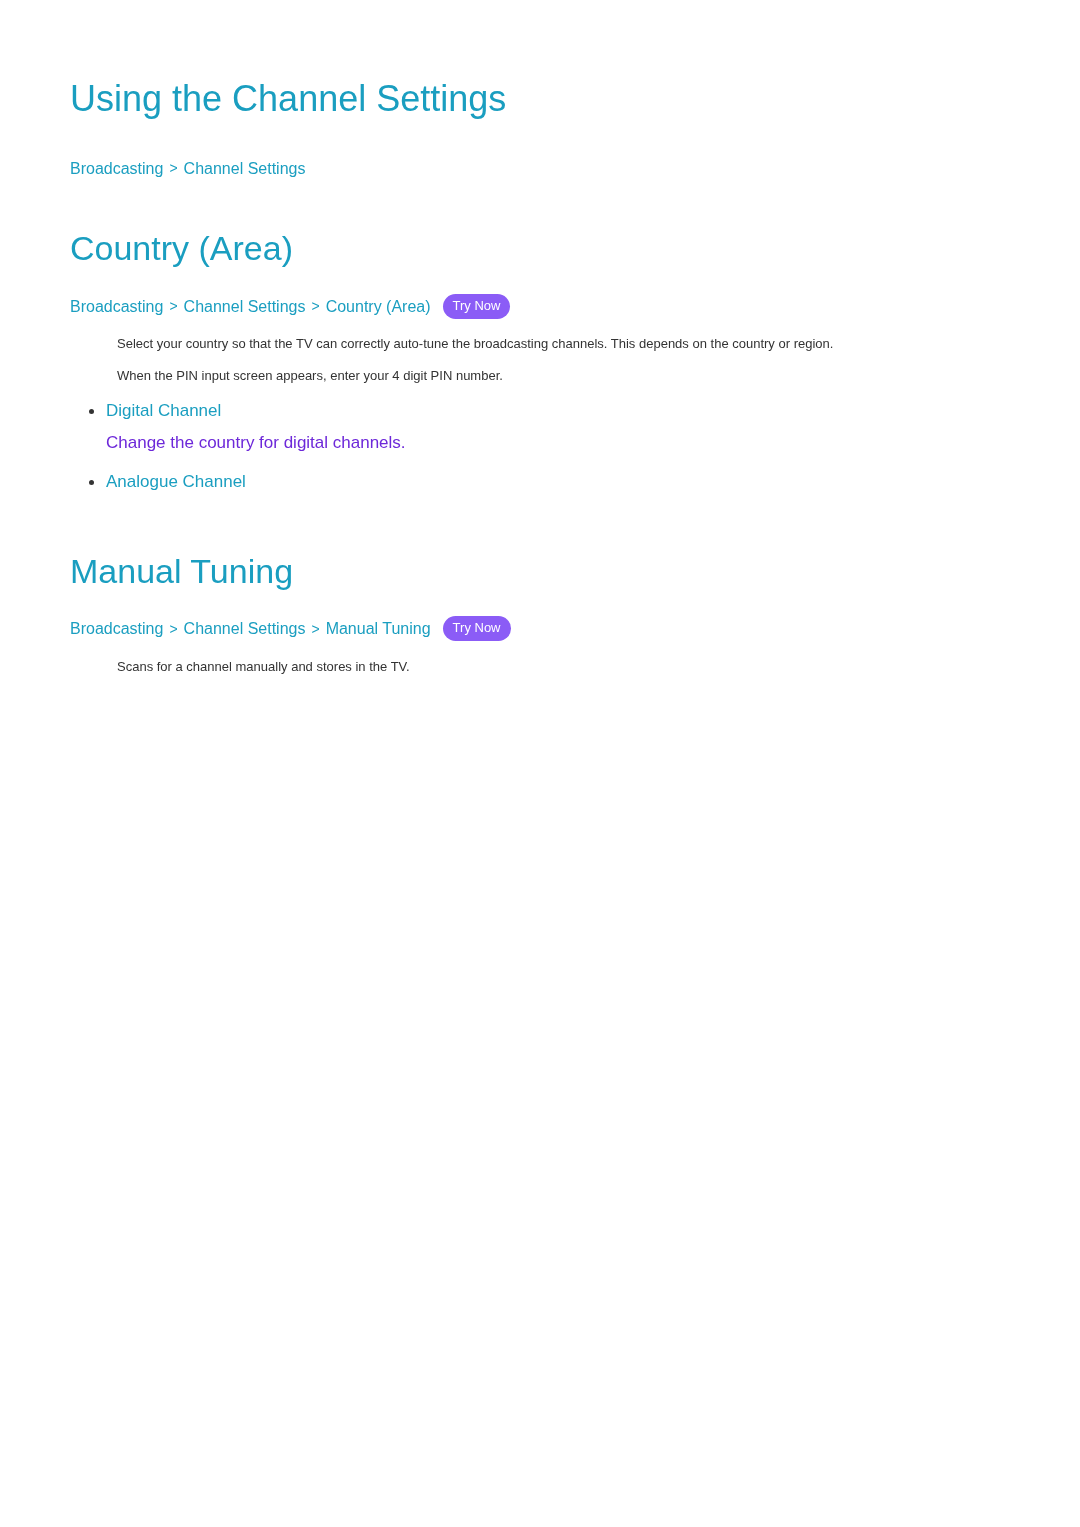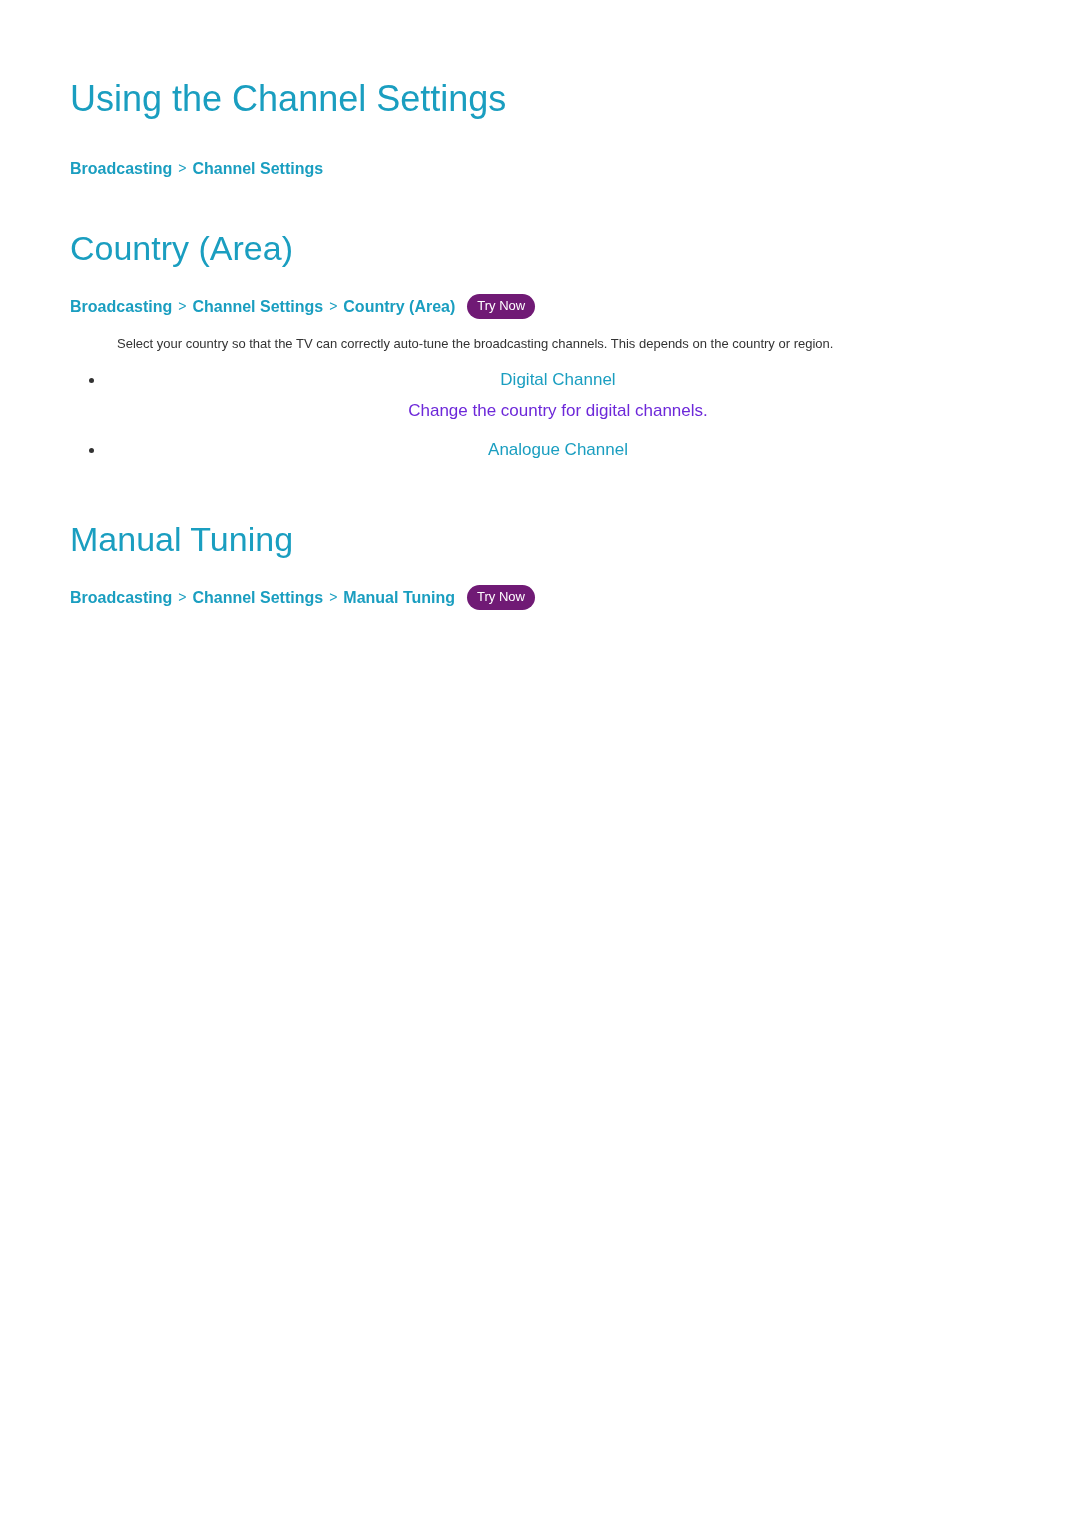--- a/index.html
+++ b/index.html
@@ -31,21 +31,20 @@
       display: flex;
       align-items: center;
       gap: 6px;
       margin-bottom: 40px;
       font-size: 16px;
     }
 
     .breadcrumb-link {
       color: #1a9ec0;
       text-decoration: none;
-      font-weight: bold;
     }
 
     .breadcrumb-separator {
       color: #1a9ec0;
       font-size: 14px;
     }
 
     .section {
       margin-bottom: 48px;
     }
@@ -62,21 +61,21 @@
       display: flex;
       align-items: center;
       gap: 6px;
       margin-bottom: 14px;
       font-size: 16px;
     }
 
     .try-now-badge {
       display: inline-flex;
       align-items: center;
-      background-color: #701a75;
+      background-color: #8b5cf6;
       color: #ffffff;
       border-radius: 14px;
       padding: 2px 10px;
       font-size: 13px;
       font-weight: 500;
       margin-left: 6px;
       vertical-align: middle;
     }
 
     .body-text {
@@ -85,21 +84,20 @@
       line-height: 1.65;
       margin-bottom: 10px;
       margin-left: 47px;
     }
 
     .bullet-list {
       list-style: disc;
       padding-left: 36px;
       margin-top: 0;
       margin-bottom: 12px;
-      text-align: center;
     }
 
     .bullet-list li {
       margin-bottom: 10px;
     }
 
     .bullet-link {
       color: #1a9ec0;
       font-size: 17px;
       text-decoration: none;
@@ -132,20 +130,21 @@
     <span class="breadcrumb-link">Broadcasting</span>
     <span class="breadcrumb-separator">&gt;</span>
     <span class="breadcrumb-link">Channel Settings</span>
     <span class="breadcrumb-separator">&gt;</span>
     <span class="breadcrumb-link">Country (Area)</span>
     <span class="try-now-badge">Try Now</span>
   </div>
 
   <p class="body-text">Select your country so that the TV can correctly auto-tune the broadcasting channels. This depends on the country or region.</p>
 
+  <p class="body-text">When the PIN input screen appears, enter your 4 digit PIN number.</p>
 
   <ul class="bullet-list">
     <li>
       <span class="bullet-link">Digital Channel</span>
       <p class="bullet-desc">Change the country for digital channels.</p>
     </li>
     <li>
       <span class="bullet-link">Analogue Channel</span>
     </li>
   </ul>
@@ -157,16 +156,17 @@
 
   <div class="breadcrumb-section">
     <span class="breadcrumb-link">Broadcasting</span>
     <span class="breadcrumb-separator">&gt;</span>
     <span class="breadcrumb-link">Channel Settings</span>
     <span class="breadcrumb-separator">&gt;</span>
     <span class="breadcrumb-link">Manual Tuning</span>
     <span class="try-now-badge">Try Now</span>
   </div>
 
+  <p class="body-text">Scans for a channel manually and stores in the TV.</p>
 
 
 
 </div>
 
 </body></html>

